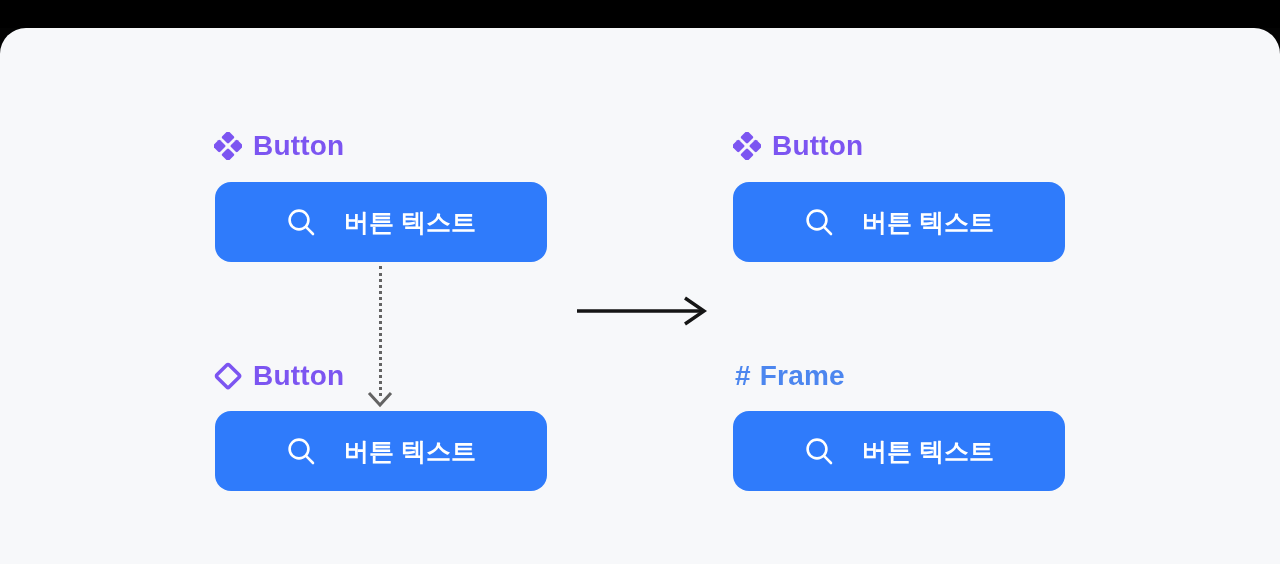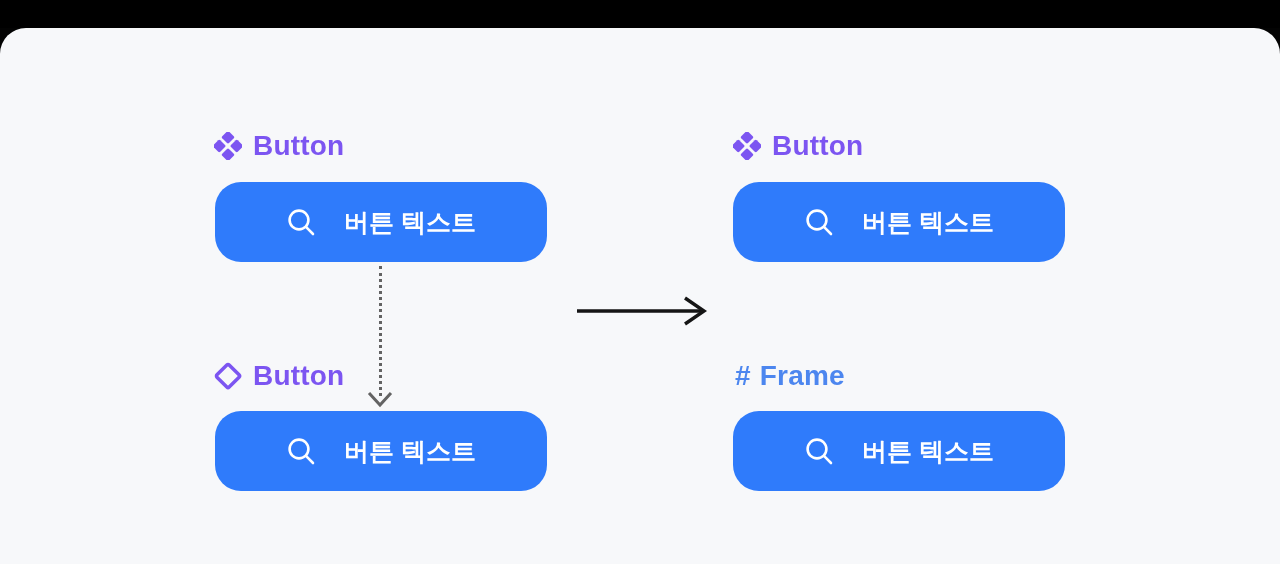--- a/index.html
+++ b/index.html
@@ -30,21 +30,21 @@
     white-space: nowrap;
   }
   .label.purple { color: #7c55f1; }
   .label.blue   { color: #4c86ef; gap: 9px; }
   .label svg { display: block; flex: 0 0 auto; }
   .ui-button {
     position: absolute;
     width: 332px;
     height: 80px;
     background: #2f7bfb;
-    border-radius: 26px;
+    border-radius: 16px;
     display: flex;
     align-items: center;
     justify-content: center;
     gap: 28px;
     color: #ffffff;
     font-size: 25px;
     font-weight: 600;
     border: none;
     cursor: pointer;
     padding: 0;

